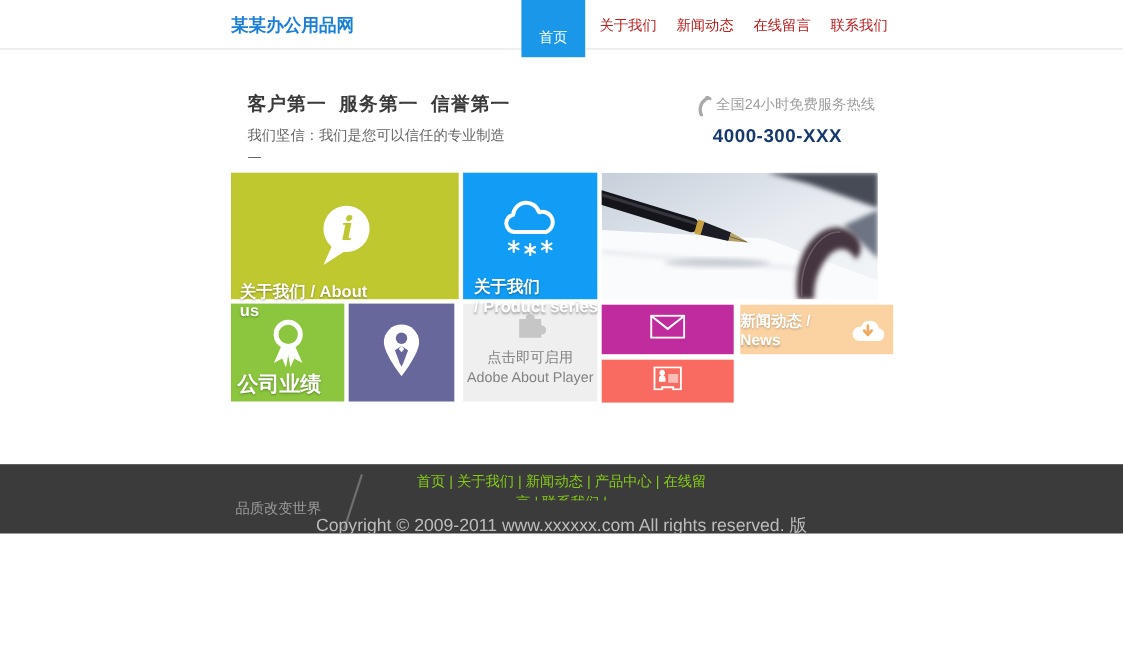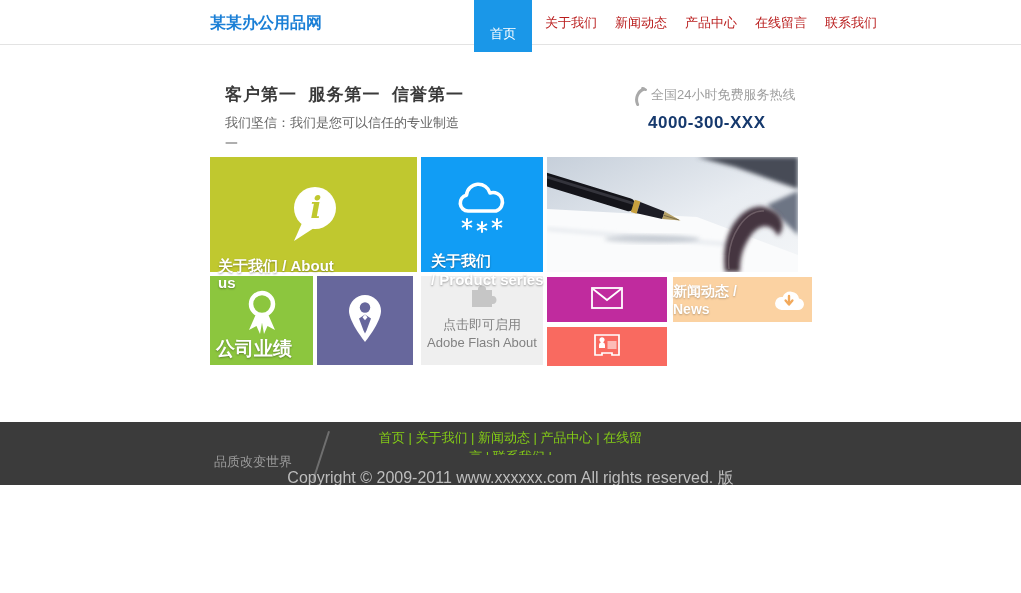--- a/index.html
+++ b/index.html
@@ -57,21 +57,20 @@
 <body>
 
 <div class="page">
 
   <div class="header">
     <div class="logo">某某办公用品网</div>
     <div class="nav">
       <div class="nav-item active">首页</div>
       <div class="nav-item">关于我们</div>
       <div class="nav-item">新闻动态</div>
-      <div class="nav-item">产品中心</div>
       <div class="nav-item">在线留言</div>
       <div class="nav-item">联系我们</div>
     </div>
   </div>
 
   <div class="hero-title">客户第一  服务第一  信誉第一</div>
   <div class="hero-sub">我们坚信：我们是您可以信任的专业制造一</div>
   <div class="hotline">
     <div class="hotline-row">
       <span class="phone-icon">
@@ -176,21 +175,21 @@
   </div>
 
   <div class="tile t-flash">
     <div class="tile-icon">
       <svg width="30" height="28" viewBox="0 0 30 28">
         <path d="M5 10 h6 c-1 -6 9 -6 8 0 h6 v6 c6 -1 6 9 0 8 v3 h-20 z" fill="#c6c6c6"></path>
       </svg>
     </div>
     <div class="flash-text">
       <div>点击即可启用</div>
-      <div>Adobe Flash About</div>
+      <div>Adobe About Player</div>
     </div>
   </div>
 
   <div class="tile t-mail">
     <span>
       <svg width="32" height="22" viewBox="0 0 32 22">
         <rect x="1" y="1" width="30" height="20" fill="none" stroke="#fff" stroke-width="1.8"></rect>
         <path d="M2 2 L16 13 L30 2" fill="none" stroke="#fff" stroke-width="1.8"></path>
       </svg>
     </span>

